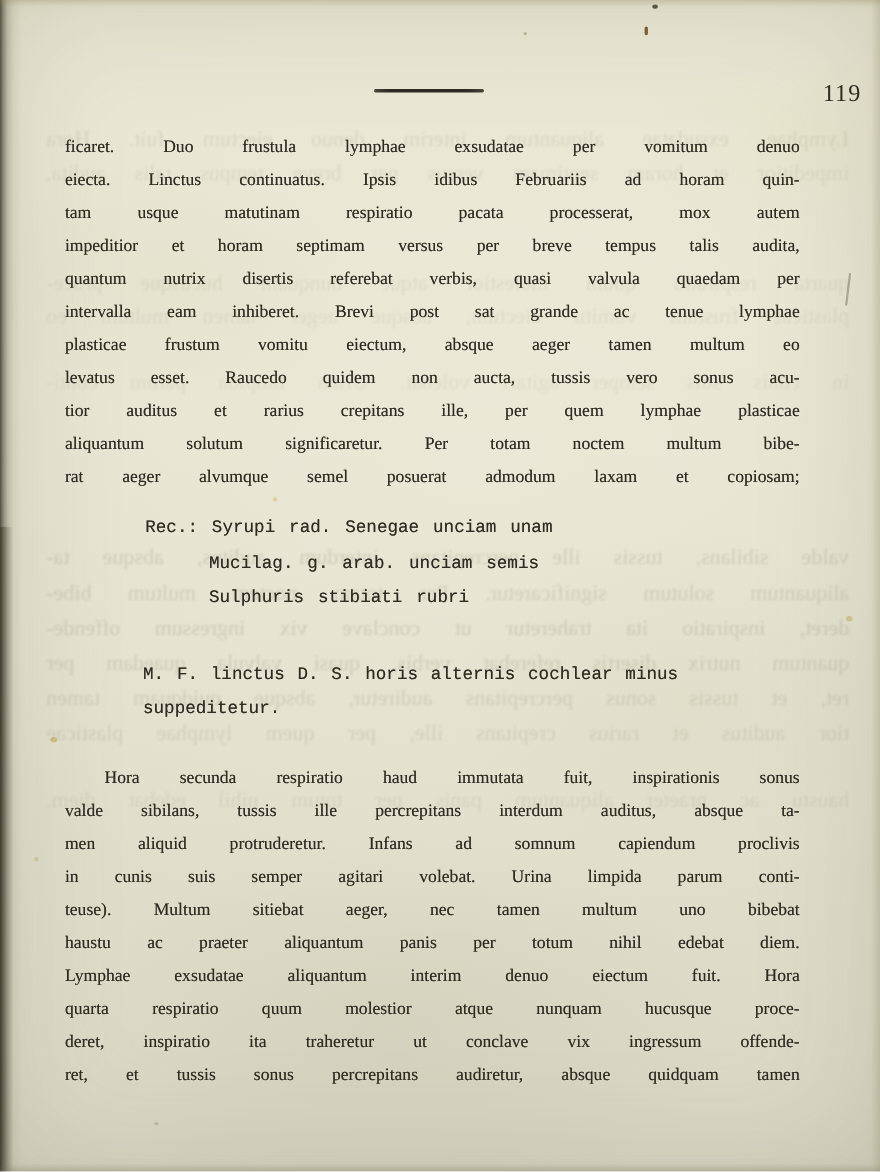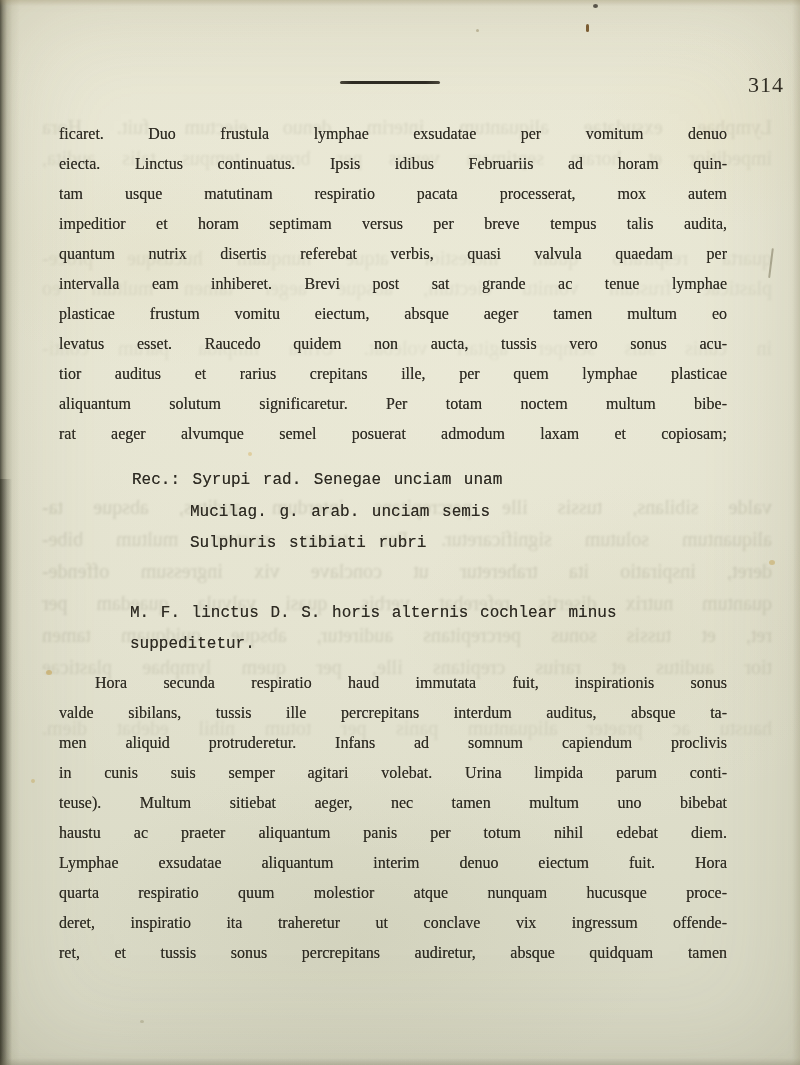--- a/index.html
+++ b/index.html
@@ -74,21 +74,21 @@
   .tblock {
     position: absolute;
     left: 59px;
     width: 668px;
     font-size: 16px;
     color: #2e2b23;
     text-shadow: 0 0 0.5px rgba(46,43,35,0.65);
   }
   #para1 { top: 119px; line-height: 30px; }
   #recipe { top: 465px; line-height: 31.5px; font-family: Liberation Mono, monospace; }
-  #para2 { top: 668px; line-height: 30px; }
+  #para2 { top: 693px; line-height: 30px; }
 
   .jline {
     text-align: justify;
     text-align-last: justify;
     white-space: normal;
   }
   .nline { text-align: left; word-spacing: 2px; }
   .ind { text-indent: 36px; }
   .rx-head { padding-left: 73px; word-spacing: 3px; }
   .rx-item { padding-left: 131px; word-spacing: 3px; }
@@ -141,21 +141,21 @@
   <div class="st" style="top:333px; opacity:0.20;">in cunis suis semper agitari volebat.  Urina limpida parum conti-</div>
   <div class="st" style="top:492px; opacity:0.42;">valde sibilans, tussis ille percrepitans interdum auditus, absque ta-</div>
   <div class="st" style="top:524px; opacity:0.40;">aliquantum solutum significaretur.  Per totam noctem multum bibe-</div>
   <div class="st" style="top:556px; opacity:0.42;">deret, inspiratio ita traheretur ut conclave vix ingressum offende-</div>
   <div class="st" style="top:588px; opacity:0.40;">quantum nutrix disertis referebat verbis, quasi valvula quaedam per</div>
   <div class="st" style="top:620px; opacity:0.38;">ret, et tussis sonus percrepitans audiretur, absque quidquam tamen</div>
   <div class="st" style="top:652px; opacity:0.34;">tior auditus et rarius crepitans ille, per quem lymphae plasticae</div>
   <div class="st" style="top:713px; opacity:0.26;">haustu ac praeter aliquantum panis per totum nihil edebat diem.</div>
 
   <div class="rule"></div>
-  <div class="pagenum">314</div>
+  <div class="pagenum">119</div>
 
   <div class="tblock" id="para1">
     <div class="jline">ficaret.  Duo frustula lymphae exsudatae per vomitum denuo</div>
     <div class="jline">eiecta.  Linctus continuatus.  Ipsis idibus Februariis ad horam quin-</div>
     <div class="jline">tam usque matutinam respiratio pacata processerat, mox autem</div>
     <div class="jline">impeditior et horam septimam versus per breve tempus talis audita,</div>
     <div class="jline">quantum nutrix disertis referebat verbis, quasi valvula quaedam per</div>
     <div class="jline">intervalla eam inhiberet.  Brevi post sat grande ac tenue lymphae</div>
     <div class="jline">plasticae frustum vomitu eiectum, absque aeger tamen multum eo</div>
     <div class="jline">levatus esset.  Raucedo quidem non aucta, tussis vero sonus acu-</div>

